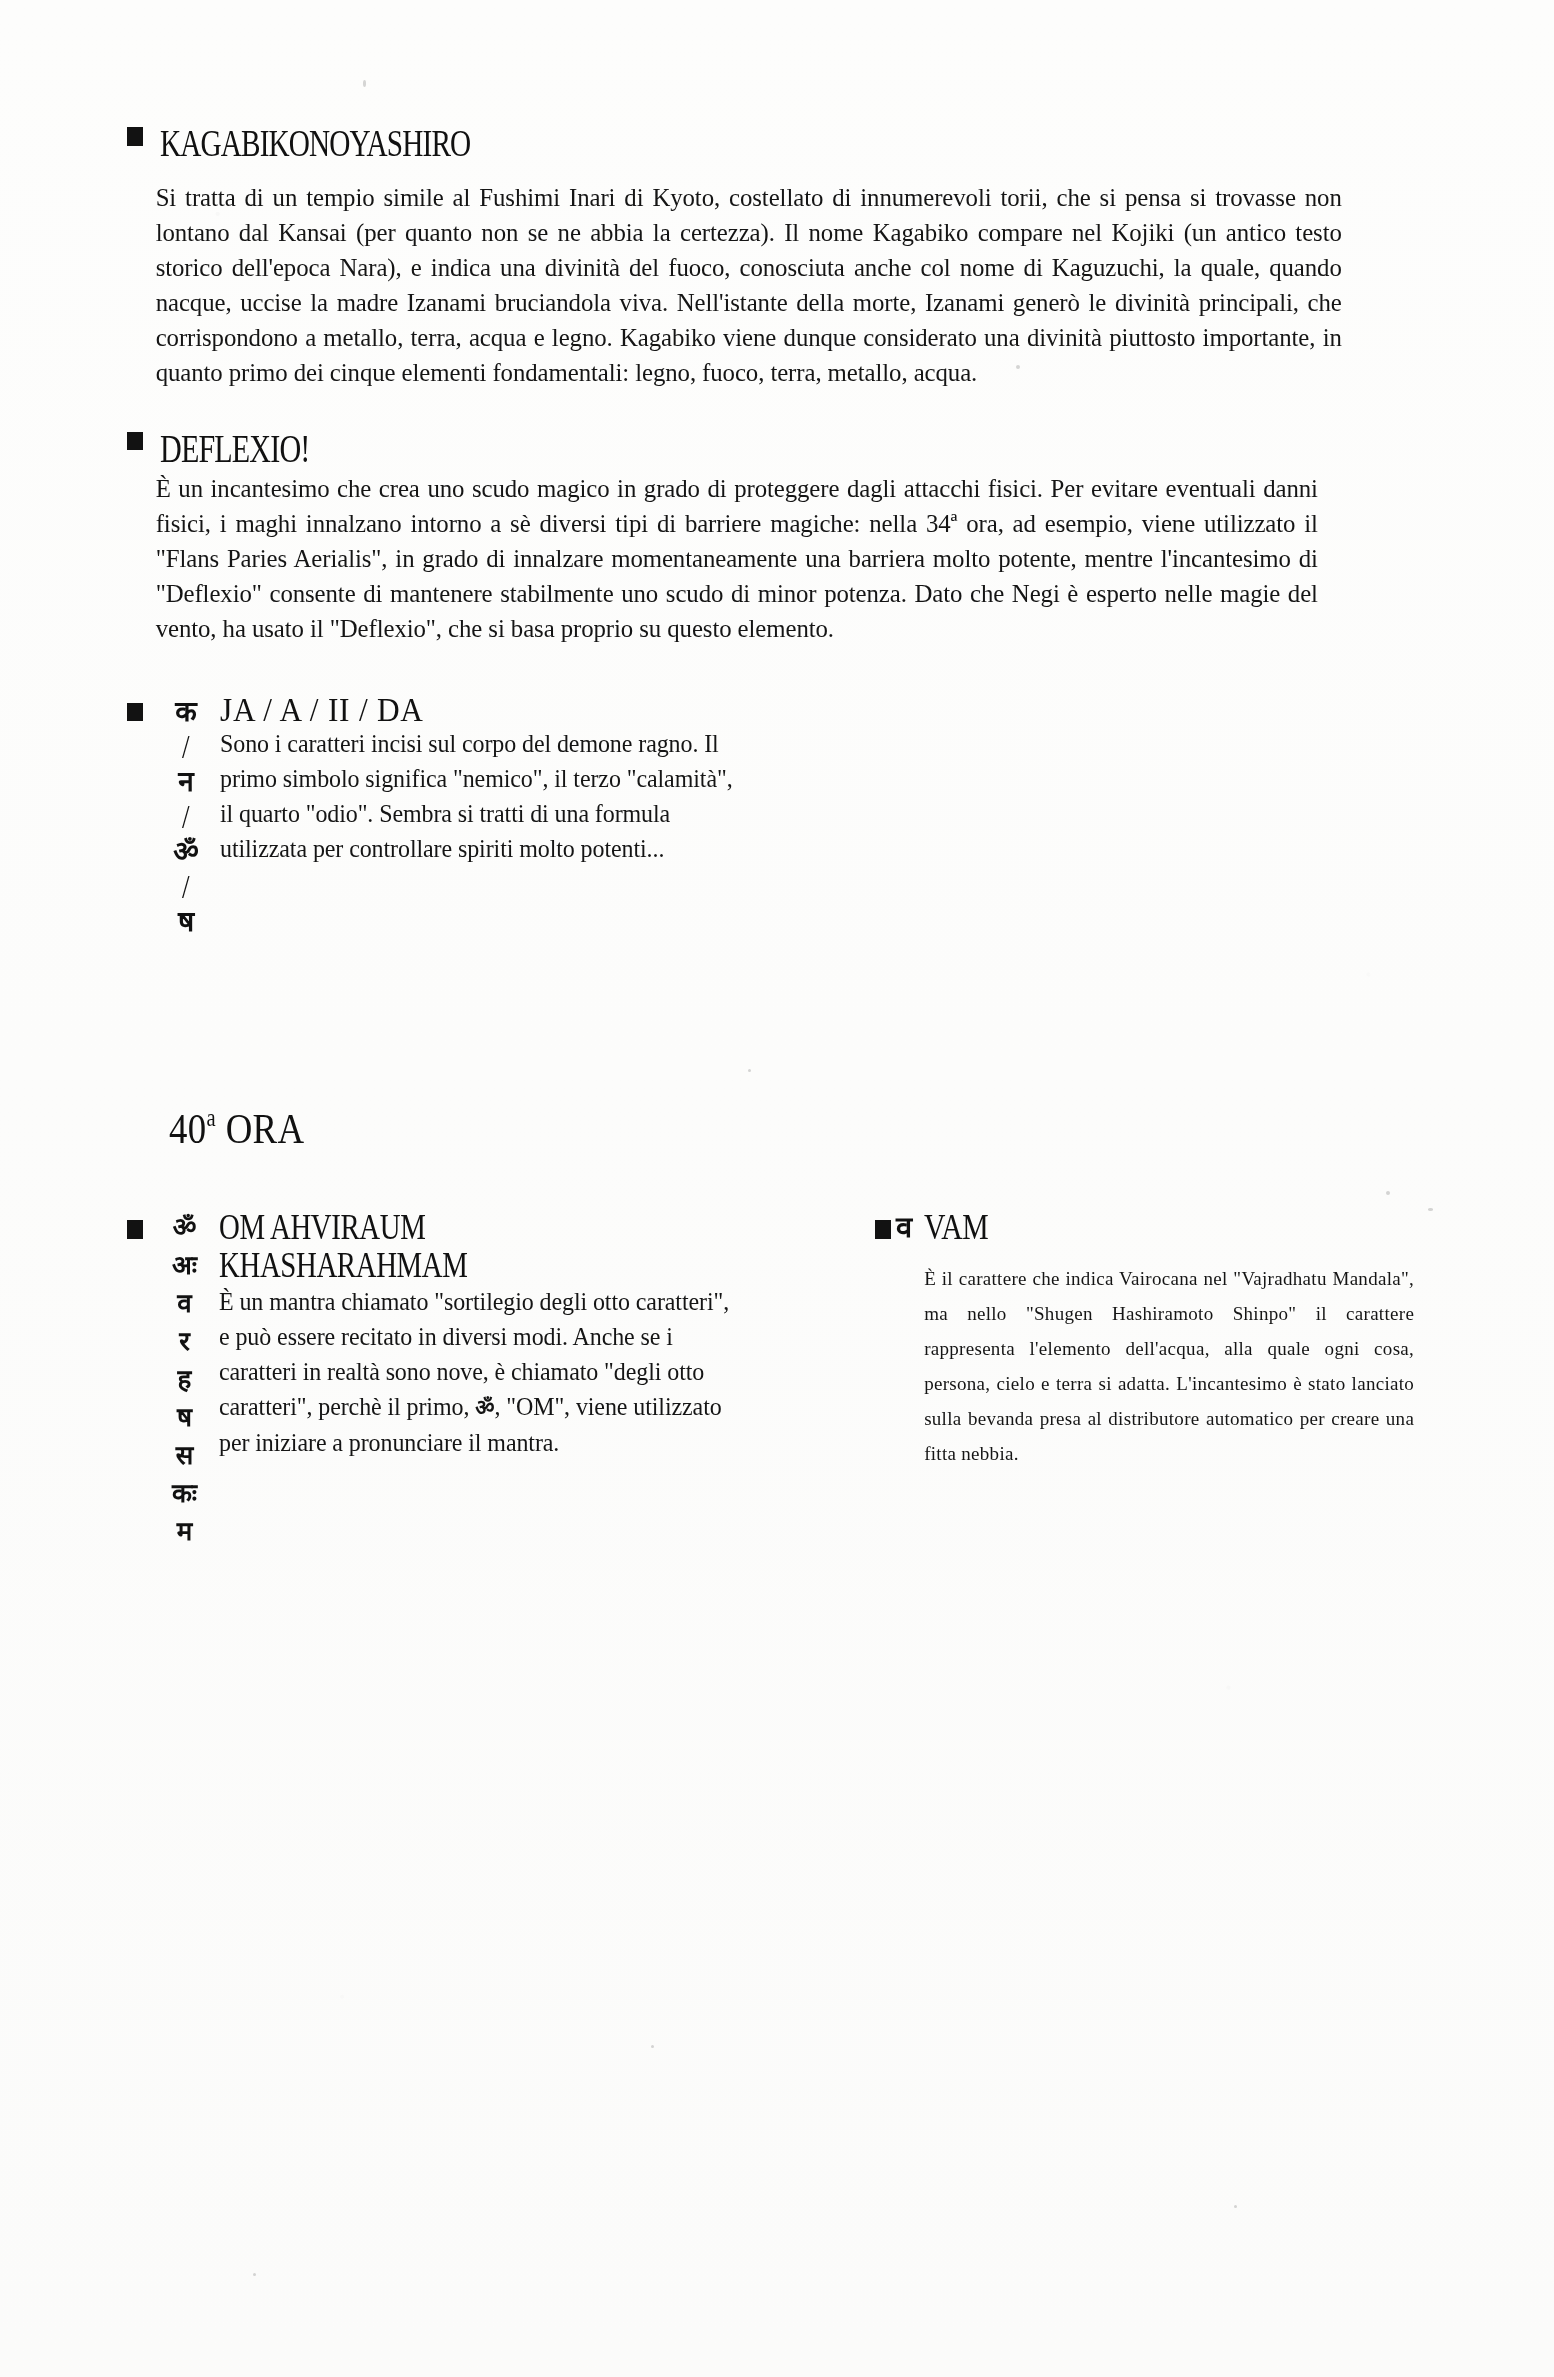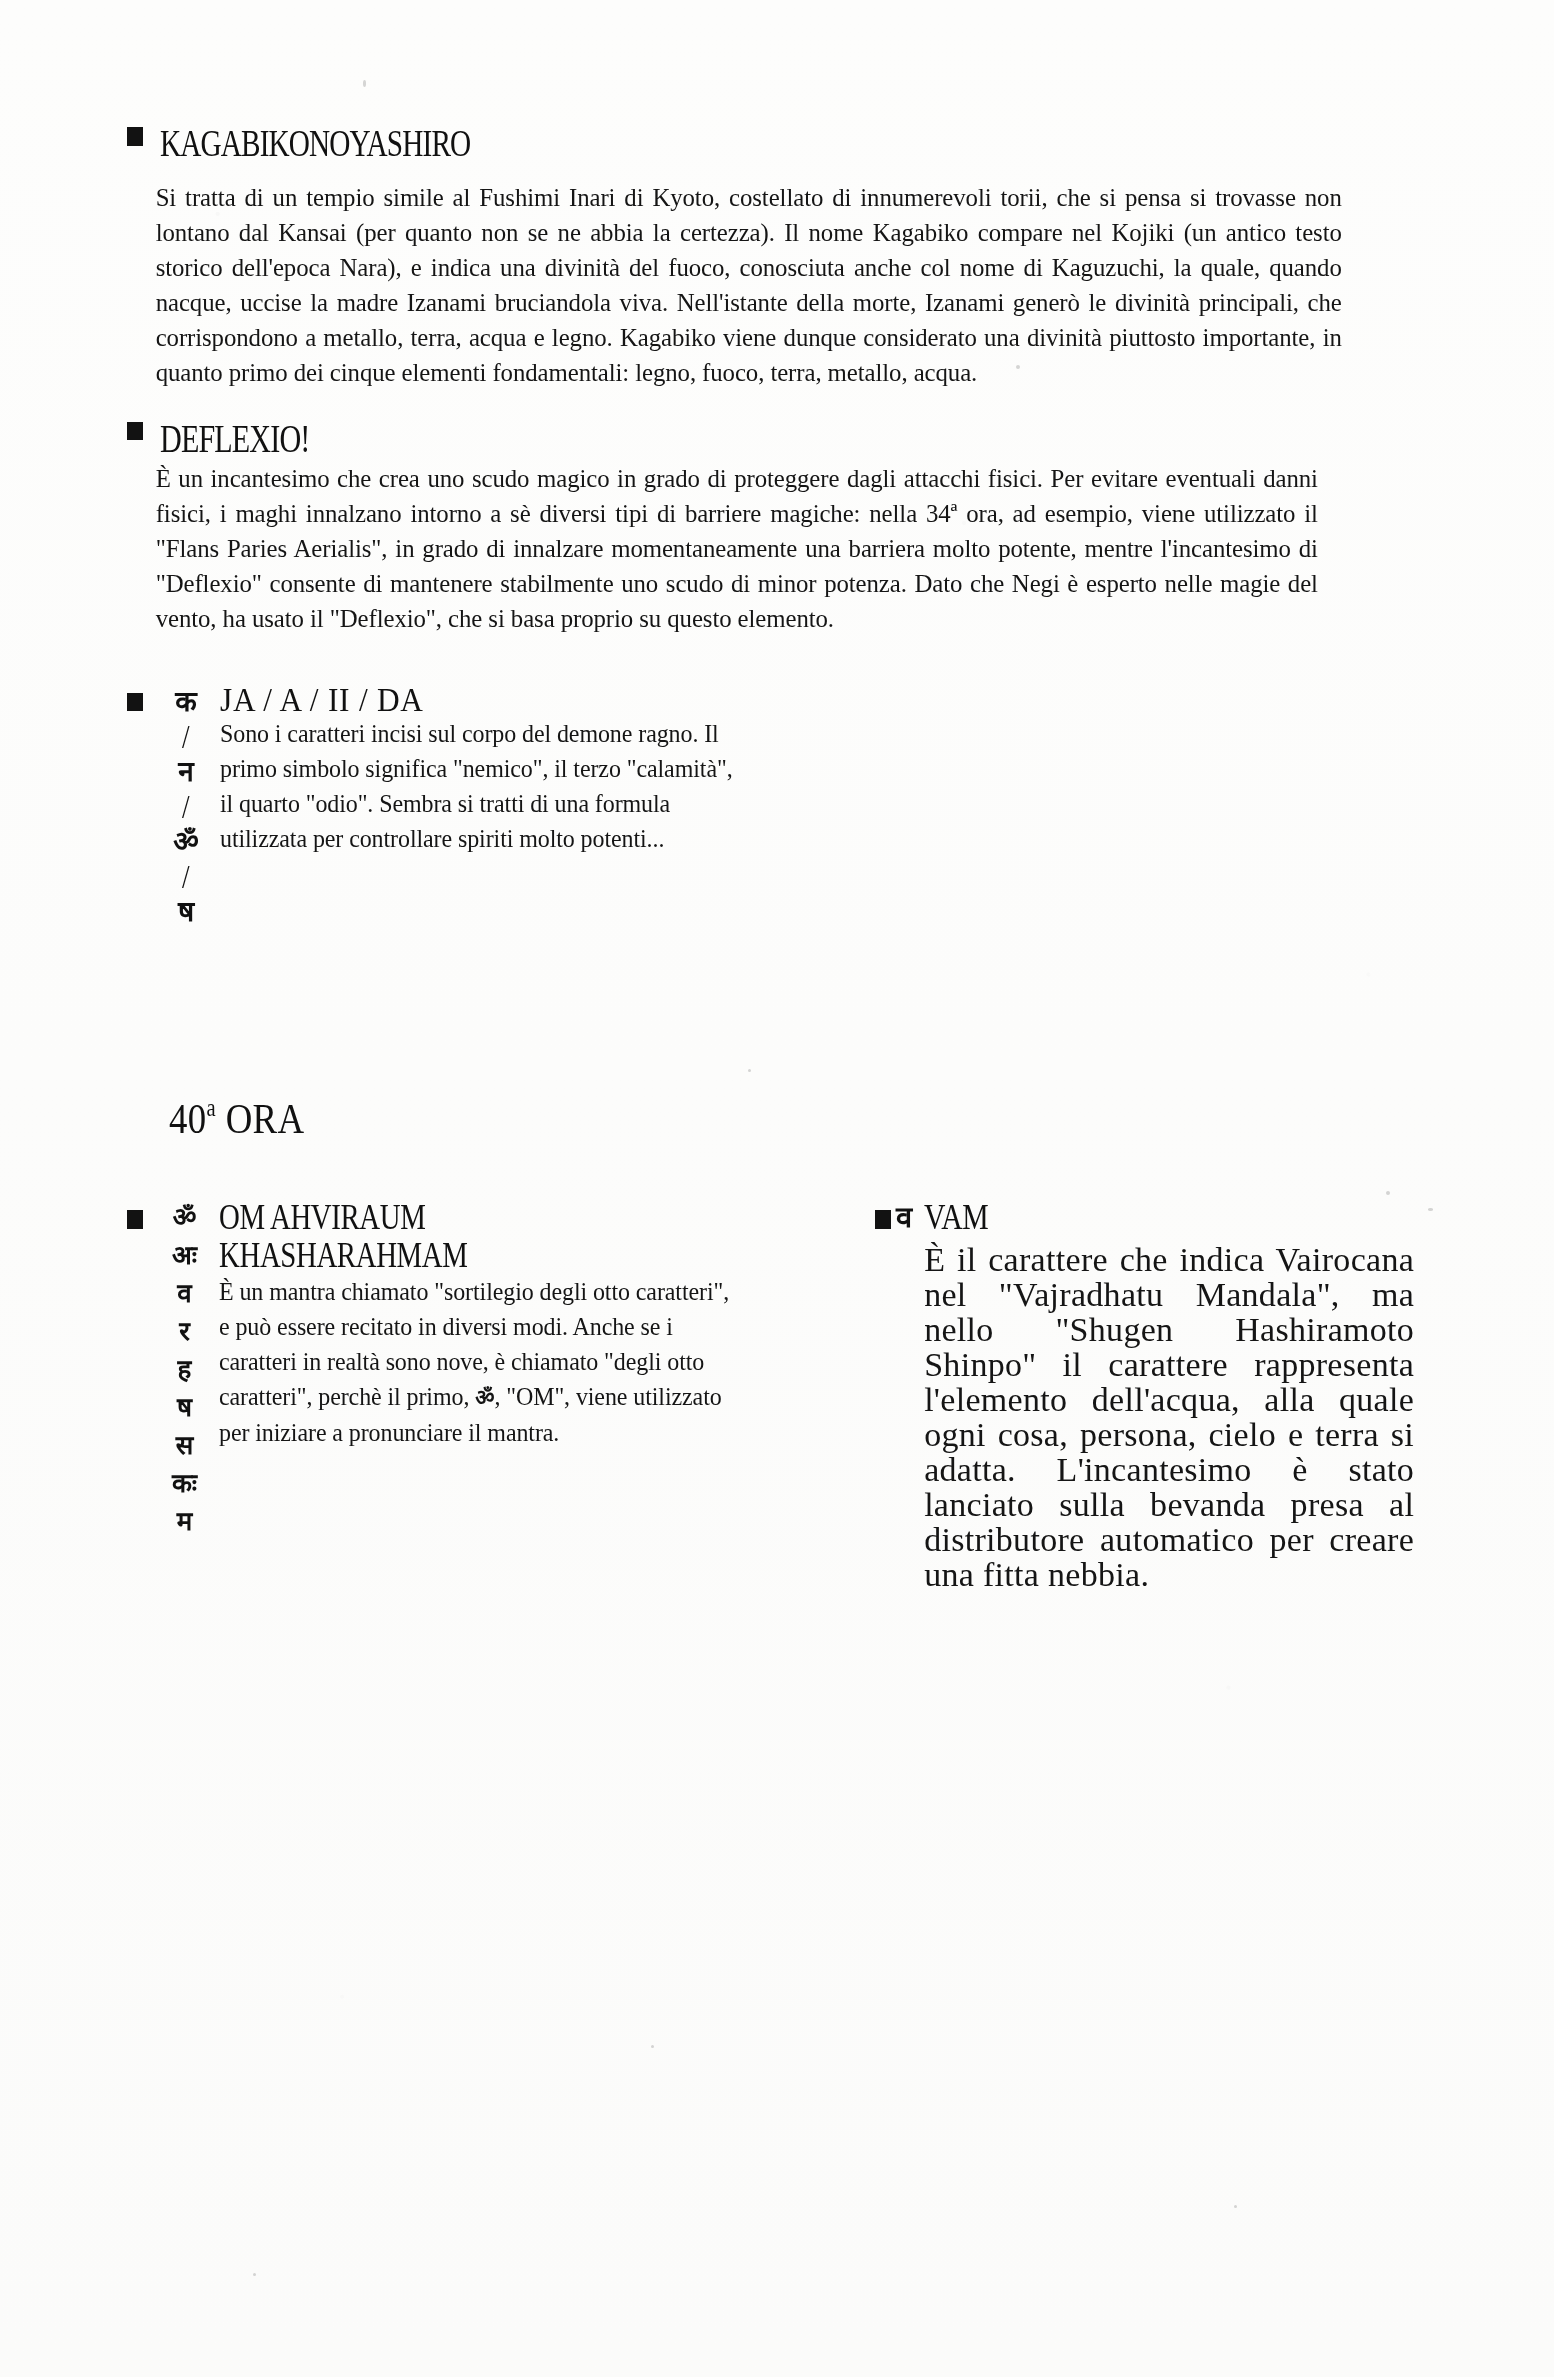--- a/index.html
+++ b/index.html
@@ -86,21 +86,21 @@
 
   
   .sec-kagabiko { margin-bottom: 0; }
   .sec-kagabiko .heading { margin-bottom: 18px; }
   .sec-kagabiko .body-text {
     padding-left: 30px;
     width: 1242px;
   }
 
   
-  .sec-deflexio { margin-top: 32px; }
+  .sec-deflexio { margin-top: 42px; }
   .sec-deflexio .heading-text { font-size: 35px; }
   .sec-deflexio .body-text {
     padding-left: 30px;
     width: 1217px;
     margin-top: 3.4px;
   }
 
   
   .sec-ja { margin-top: 47px; display: flex; align-items: flex-start; }
   .sec-ja .bullet { margin-top: 10px; }
@@ -213,26 +213,26 @@
     font-weight: bold;
     line-height: 38px;
     margin-right: 12px;
     margin-top: 0;
     color: #111;
     flex: 0 0 auto;
   }
   .col-right2 .mantra-head { font-size: 33px; }
   .col-right2 .body-text {
     width: 490px;
-    font-size: 34px;
+    font-size: 19px;
     line-height: 35px;
     text-align: justify;
     letter-spacing: 0.3px;
     transform: scaleX(1);
-    margin-top: 6px;
+    margin-top: 15px;
   }
 
   .inline-glyph {
     font-family: "DejaVu Sans", sans-serif;
     font-weight: bold;
     font-size: 22px;
   }
 
   
   .speck {

